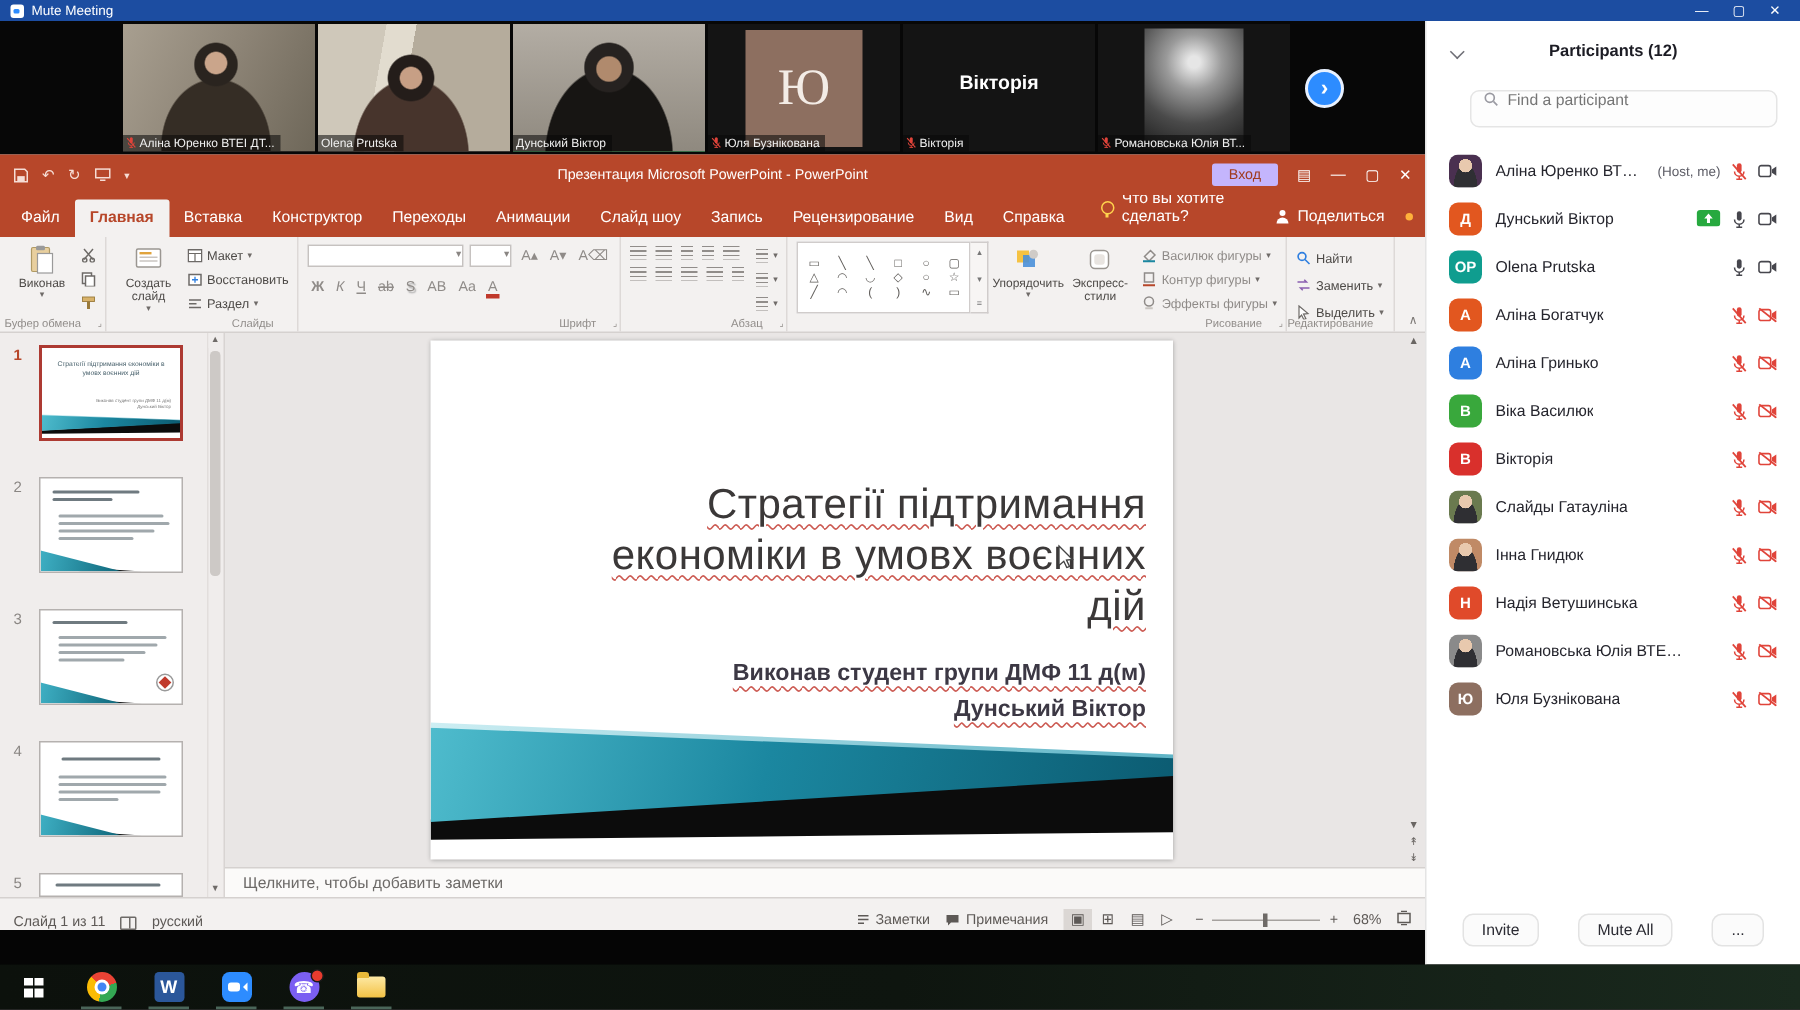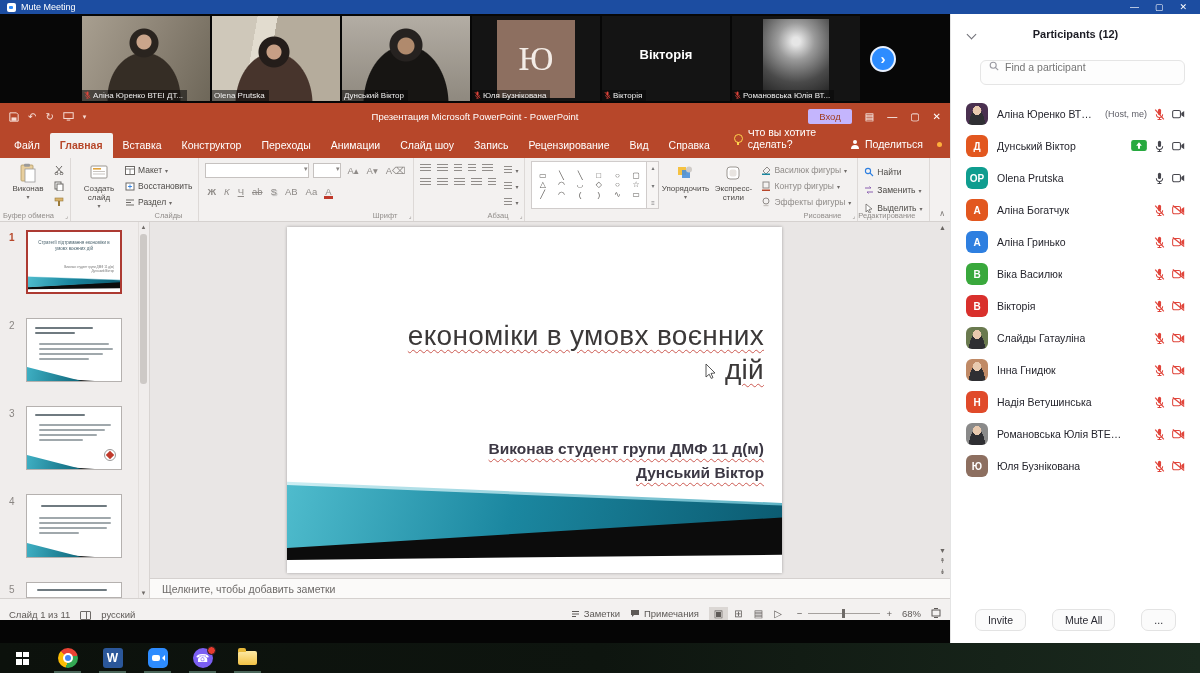--- a/index.html
+++ b/index.html
@@ -601,20 +601,21 @@
           </div>
         <div class="t-scrollbar"></div>
         <div class="t-arrow" style="top:0">▲</div>
         <div class="t-sthumb"></div>
         <div class="t-arrow" style="bottom:0">▼</div>
       </div>
       <div id="main-pane">
         <div id="slide-area">
           <div id="slide">
             <div class="slide-title" id="slide-title-mount">
+                <div><span class="sq">Стратегії підтримання</span></div>
                 <div><span class="sq">економіки в умовх воєнних</span></div>
                 <div><span class="sq">дій</span></div>
               </div>
             <div class="slide-byline">
               <div><span class="sq">Виконав студент групи ДМФ 11 д(м)</span></div>
               <div><span class="sq">Дунський Віктор</span></div>
             </div>
             <div class="wave">
               <div class="wave-black"></div>
               <div class="wave-light"></div>

